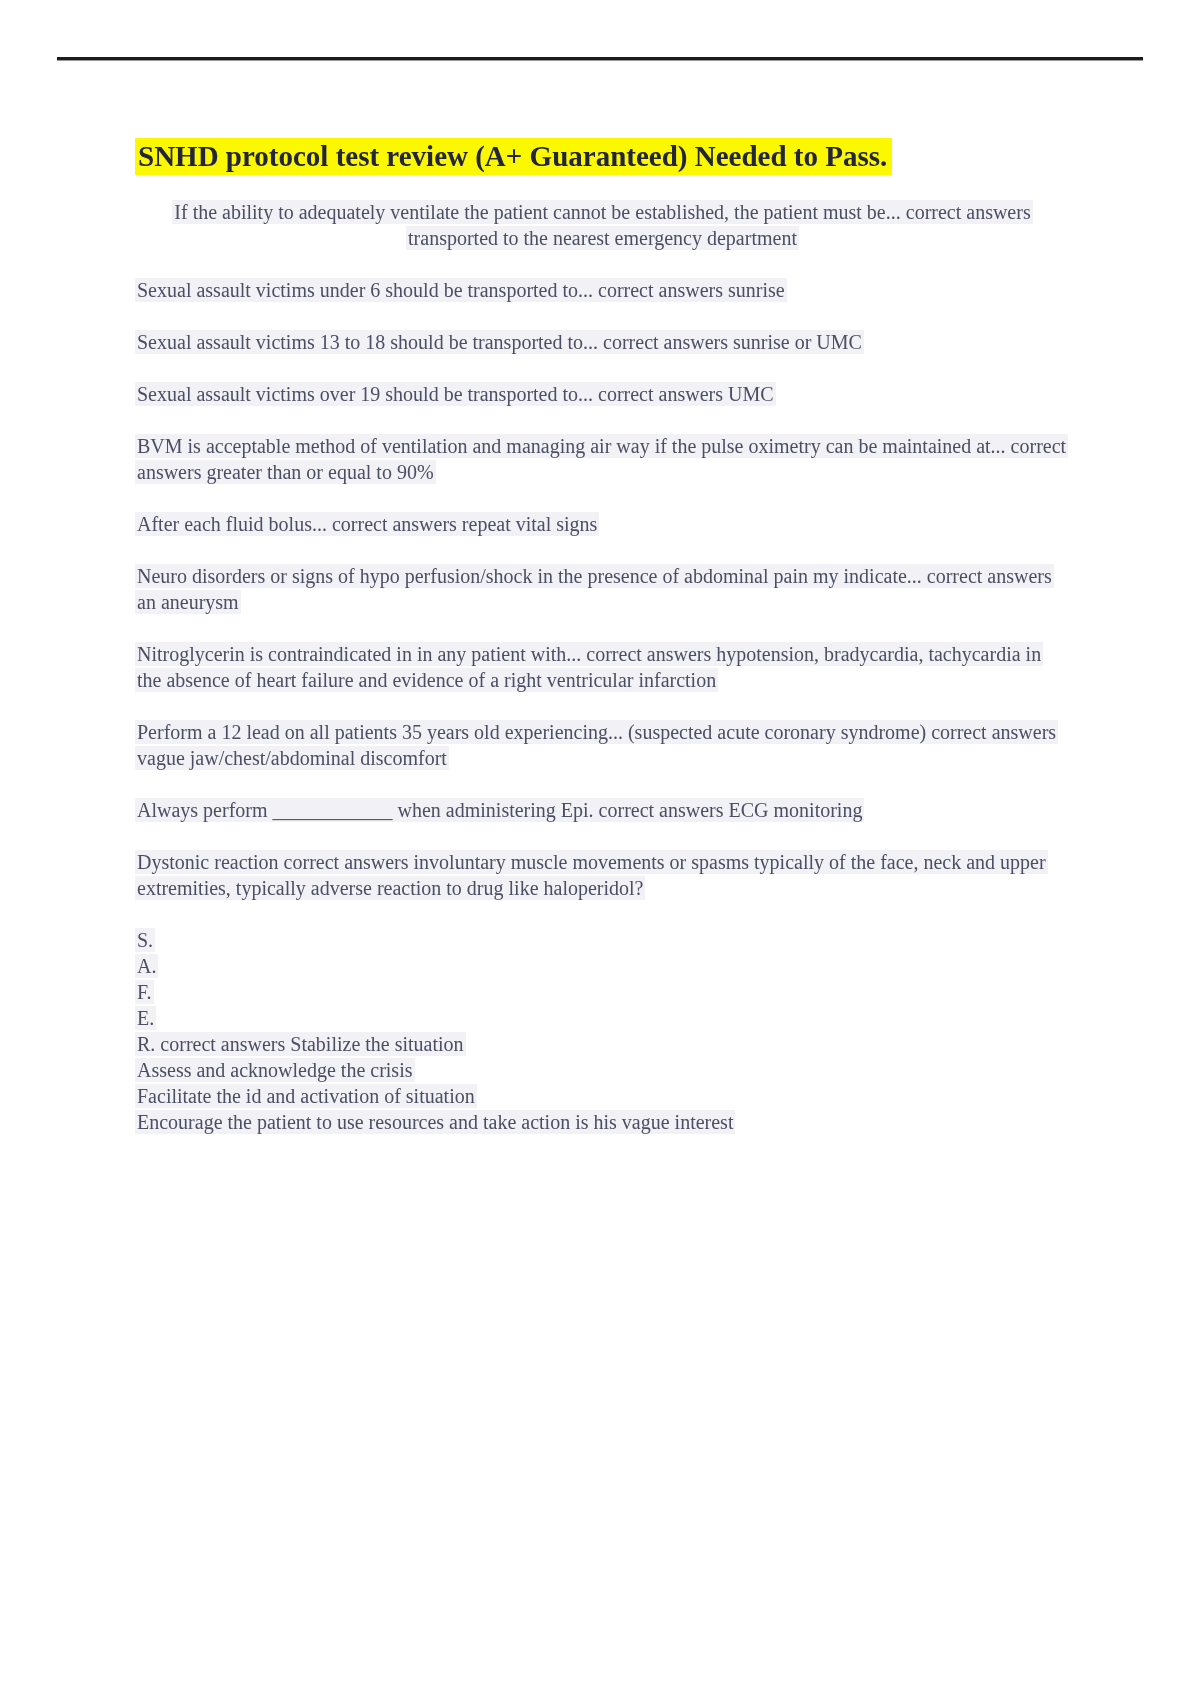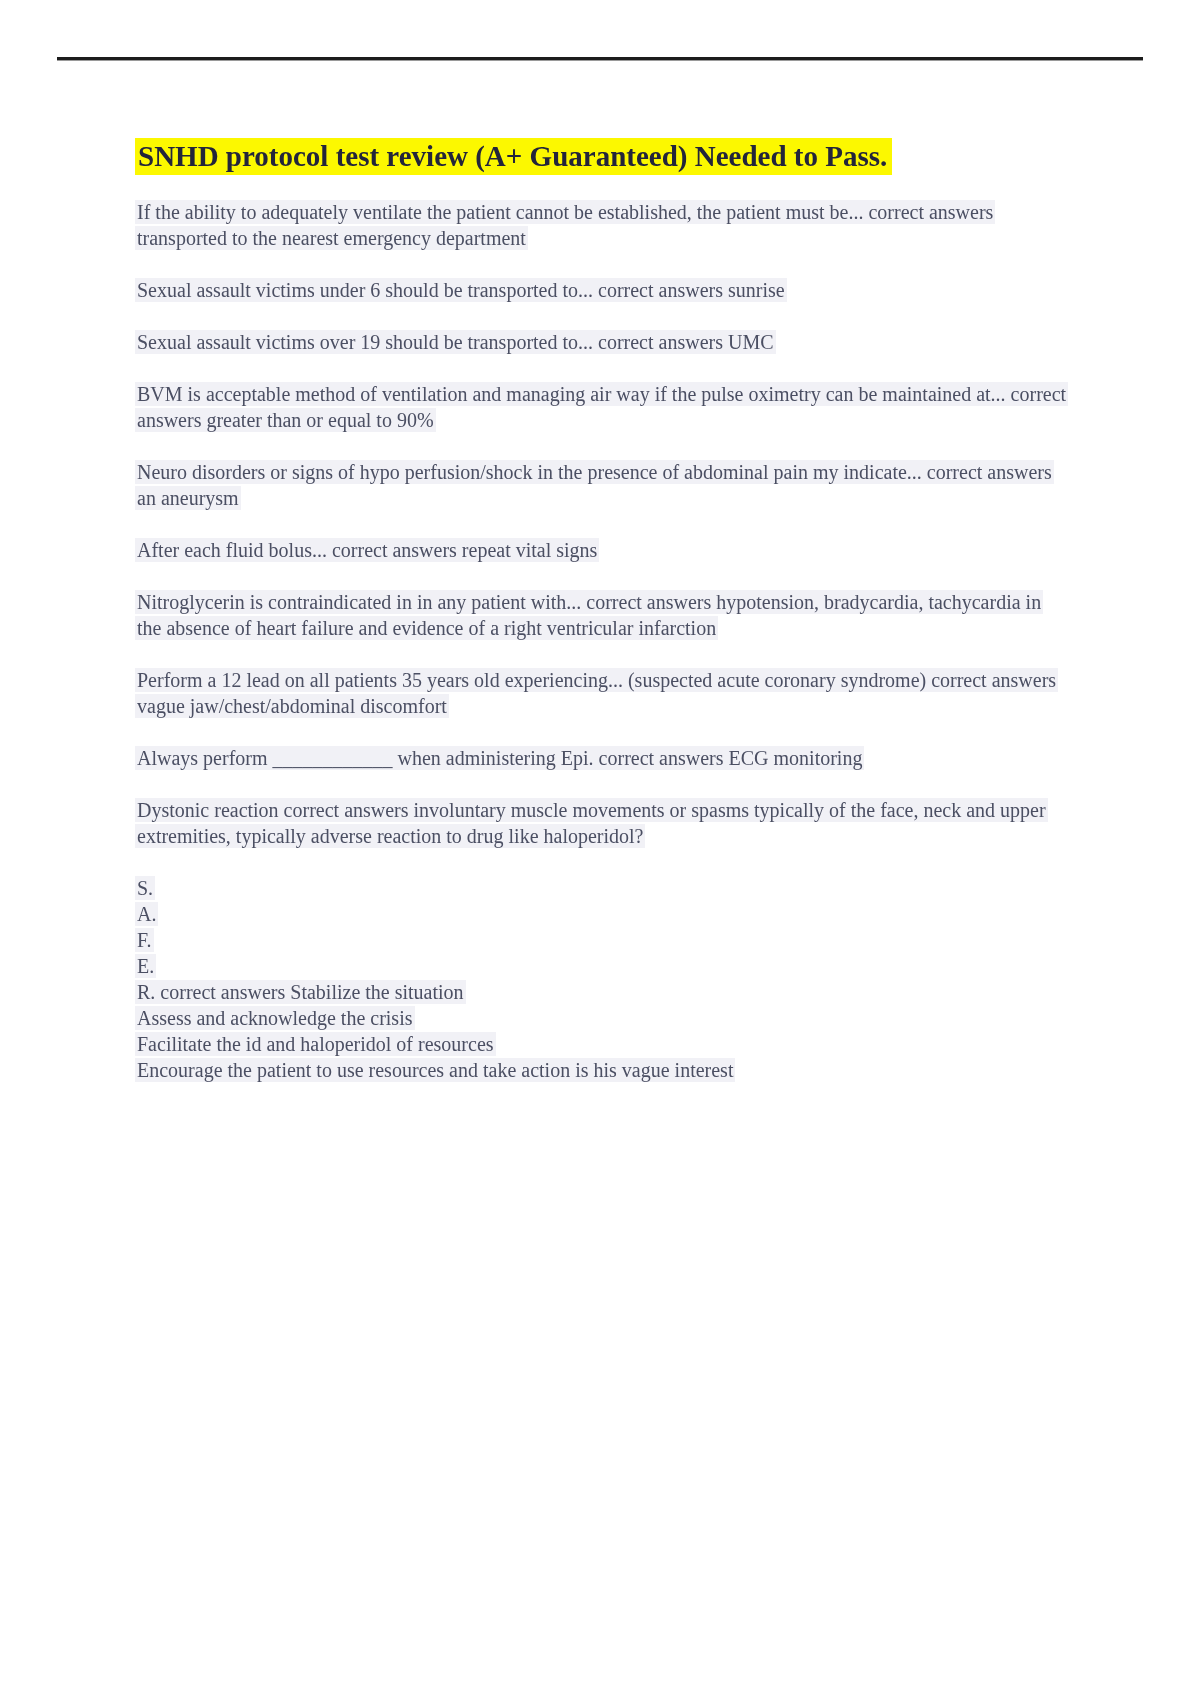--- a/index.html
+++ b/index.html
@@ -44,21 +44,21 @@
     padding: 2px 5px 3px 3px;
     box-decoration-break: clone;
     -webkit-box-decoration-break: clone;
   }
   .para {
     margin: 26px 0 0 0;
     font-size: 20px;
     line-height: 26px;
     color: #4b4f63;
   }
-  .para:first-of-type { margin-top: 0; }
+  .para:first-of-type { margin-top: 0; text-align: center; }
   .hl {
     background: #f1f1f6;
     padding: 1px 2px;
     box-decoration-break: clone;
     -webkit-box-decoration-break: clone;
   }
   .list-block {
     margin-top: 26px;
     font-size: 20px;
     line-height: 26px;
@@ -72,37 +72,38 @@
 <div class="page">
 
   <div class="rule rule-top"></div>
 
   <div class="content">
 
     <h1 class="doc-title"><span class="hl-yellow">SNHD protocol test review (A+ Guaranteed) Needed to Pass.</span></h1>
 
     <p class="para"><span class="hl">If the ability to adequately ventilate the patient cannot be established, the patient must be... correct answers transported to the nearest emergency department</span></p>
     <p class="para"><span class="hl">Sexual assault victims under 6 should be transported to... correct answers sunrise</span></p>
+    <p class="para"><span class="hl">Sexual assault victims 13 to 18 should be transported to... correct answers sunrise or UMC</span></p>
     <p class="para"><span class="hl">Sexual assault victims over 19 should be transported to... correct answers UMC</span></p>
     <p class="para"><span class="hl">BVM is acceptable method of ventilation and managing air way if the pulse oximetry can be maintained at... correct answers greater than or equal to 90%</span></p>
+    <p class="para"><span class="hl">After each fluid bolus... correct answers repeat vital signs</span></p>
     <p class="para"><span class="hl">Neuro disorders or signs of hypo perfusion/shock in the presence of abdominal pain my indicate... correct answers an aneurysm</span></p>
-    <p class="para"><span class="hl">After each fluid bolus... correct answers repeat vital signs</span></p>
     <p class="para"><span class="hl">Nitroglycerin is contraindicated in in any patient with... correct answers hypotension, bradycardia, tachycardia in the absence of heart failure and evidence of a right ventricular infarction</span></p>
     <p class="para"><span class="hl">Perform a 12 lead on all patients 35 years old experiencing... (suspected acute coronary syndrome) correct answers vague jaw/chest/abdominal discomfort</span></p>
     <p class="para"><span class="hl">Always perform ____________ when administering Epi. correct answers ECG monitoring</span></p>
     <p class="para"><span class="hl">Dystonic reaction correct answers involuntary muscle movements or spasms typically of the face, neck and upper extremities, typically adverse reaction to drug like haloperidol?</span></p>
 
     <div class="list-block">
       <div class="list-line"><span class="hl">S.</span></div>
       <div class="list-line"><span class="hl">A.</span></div>
       <div class="list-line"><span class="hl">F.</span></div>
       <div class="list-line"><span class="hl">E.</span></div>
       <div class="list-line"><span class="hl">R. correct answers Stabilize the situation</span></div>
       <div class="list-line"><span class="hl">Assess and acknowledge the crisis</span></div>
-      <div class="list-line"><span class="hl">Facilitate the id and haloperidol of resources</span></div>
+      <div class="list-line"><span class="hl">Facilitate the id and activation of situation</span></div>
       <div class="list-line"><span class="hl">Encourage the patient to use resources and take action is his vague interest</span></div>
     </div>
 
   </div>
 
   <div class="rule rule-bottom"></div>
 
 </div>
 
 </body></html>

